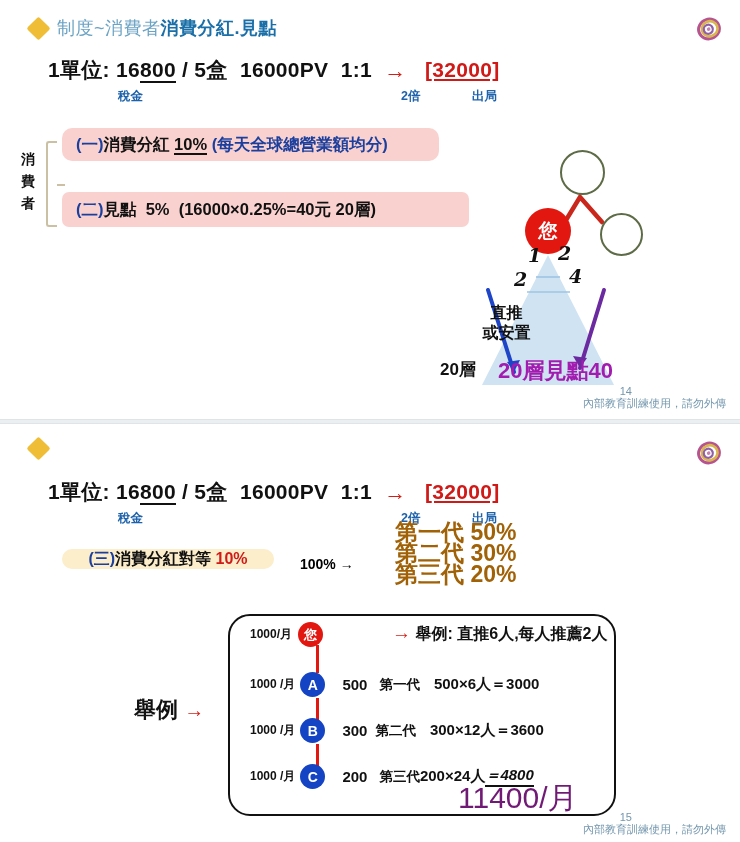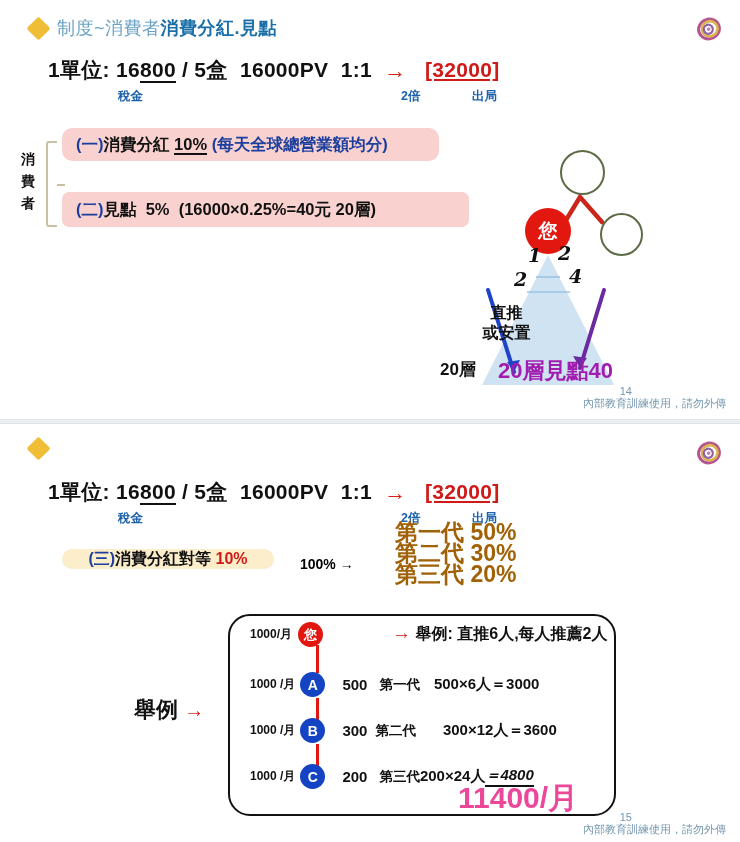--- a/index.html
+++ b/index.html
@@ -115,21 +115,21 @@
     width: 25px; height: 25px; border-radius: 50%; color: #fff;
     font-size: 14px; font-weight: 700; display: flex; align-items: center; justify-content: center;
   }
   .node.red { background: #e2170f; font-size: 13px; }
   .node.blue { background: #1443c4; }
   .ex-body { font-size: 15px; font-weight: 700; color: #111; }
   .ex-sm { font-size: 13.5px; font-weight: 700; color: #111; }
   .ex-ul { border-bottom: 2px solid #111; font-style: italic; }
   .connector { position: absolute; width: 2.5px; background: #e2170f; }
   .ex-head { position: absolute; left: 392px; top: 622px; font-size: 16px; font-weight: 700; color: #111; white-space: nowrap; }
-  .total { position: absolute; left: 458px; top: 778px; font-size: 30px; font-weight: 700; color: #ec4899; white-space: nowrap; }
+  .total { position: absolute; left: 458px; top: 778px; font-size: 30px; font-weight: 400; color: #701a75; white-space: nowrap; }
 </style>
 </head>
 <body>
 
 <div class="page">
 
   <div class="slide" id="slide1">
 
     <div class="hdr">
       <div class="diamond"></div>
@@ -278,21 +278,21 @@
     <span class="ex-body" style="margin-left:17px;">500</span>
     <span class="ex-sm" style="margin-left:12px;">第一代</span>
     <span class="ex-body" style="margin-left:14px;">500×6人＝3000</span>
   </div>
 
   <div class="ex-row" style="left:250px; top:718px;">
     <span class="permonth">1000 /月</span>
     <span class="node blue" style="margin-left:5px;">B</span>
     <span class="ex-body" style="margin-left:17px;">300</span>
     <span class="ex-sm" style="margin-left:8px;">第二代</span>
-    <span class="ex-body" style="margin-left:27px;">300×12人＝3600</span>
+    <span class="ex-body" style="margin-left:14px;">300×12人＝3600</span>
   </div>
 
   <div class="ex-row" style="left:250px; top:764px;">
     <span class="permonth">1000 /月</span>
     <span class="node blue" style="margin-left:5px;">C</span>
     <span class="ex-body" style="margin-left:17px;">200</span>
     <span class="ex-sm" style="margin-left:12px;">第三代</span>
     <span class="ex-body" style="">200×24人</span>
       <span class="ex-body ex-ul">＝4800</span>
   </div>

